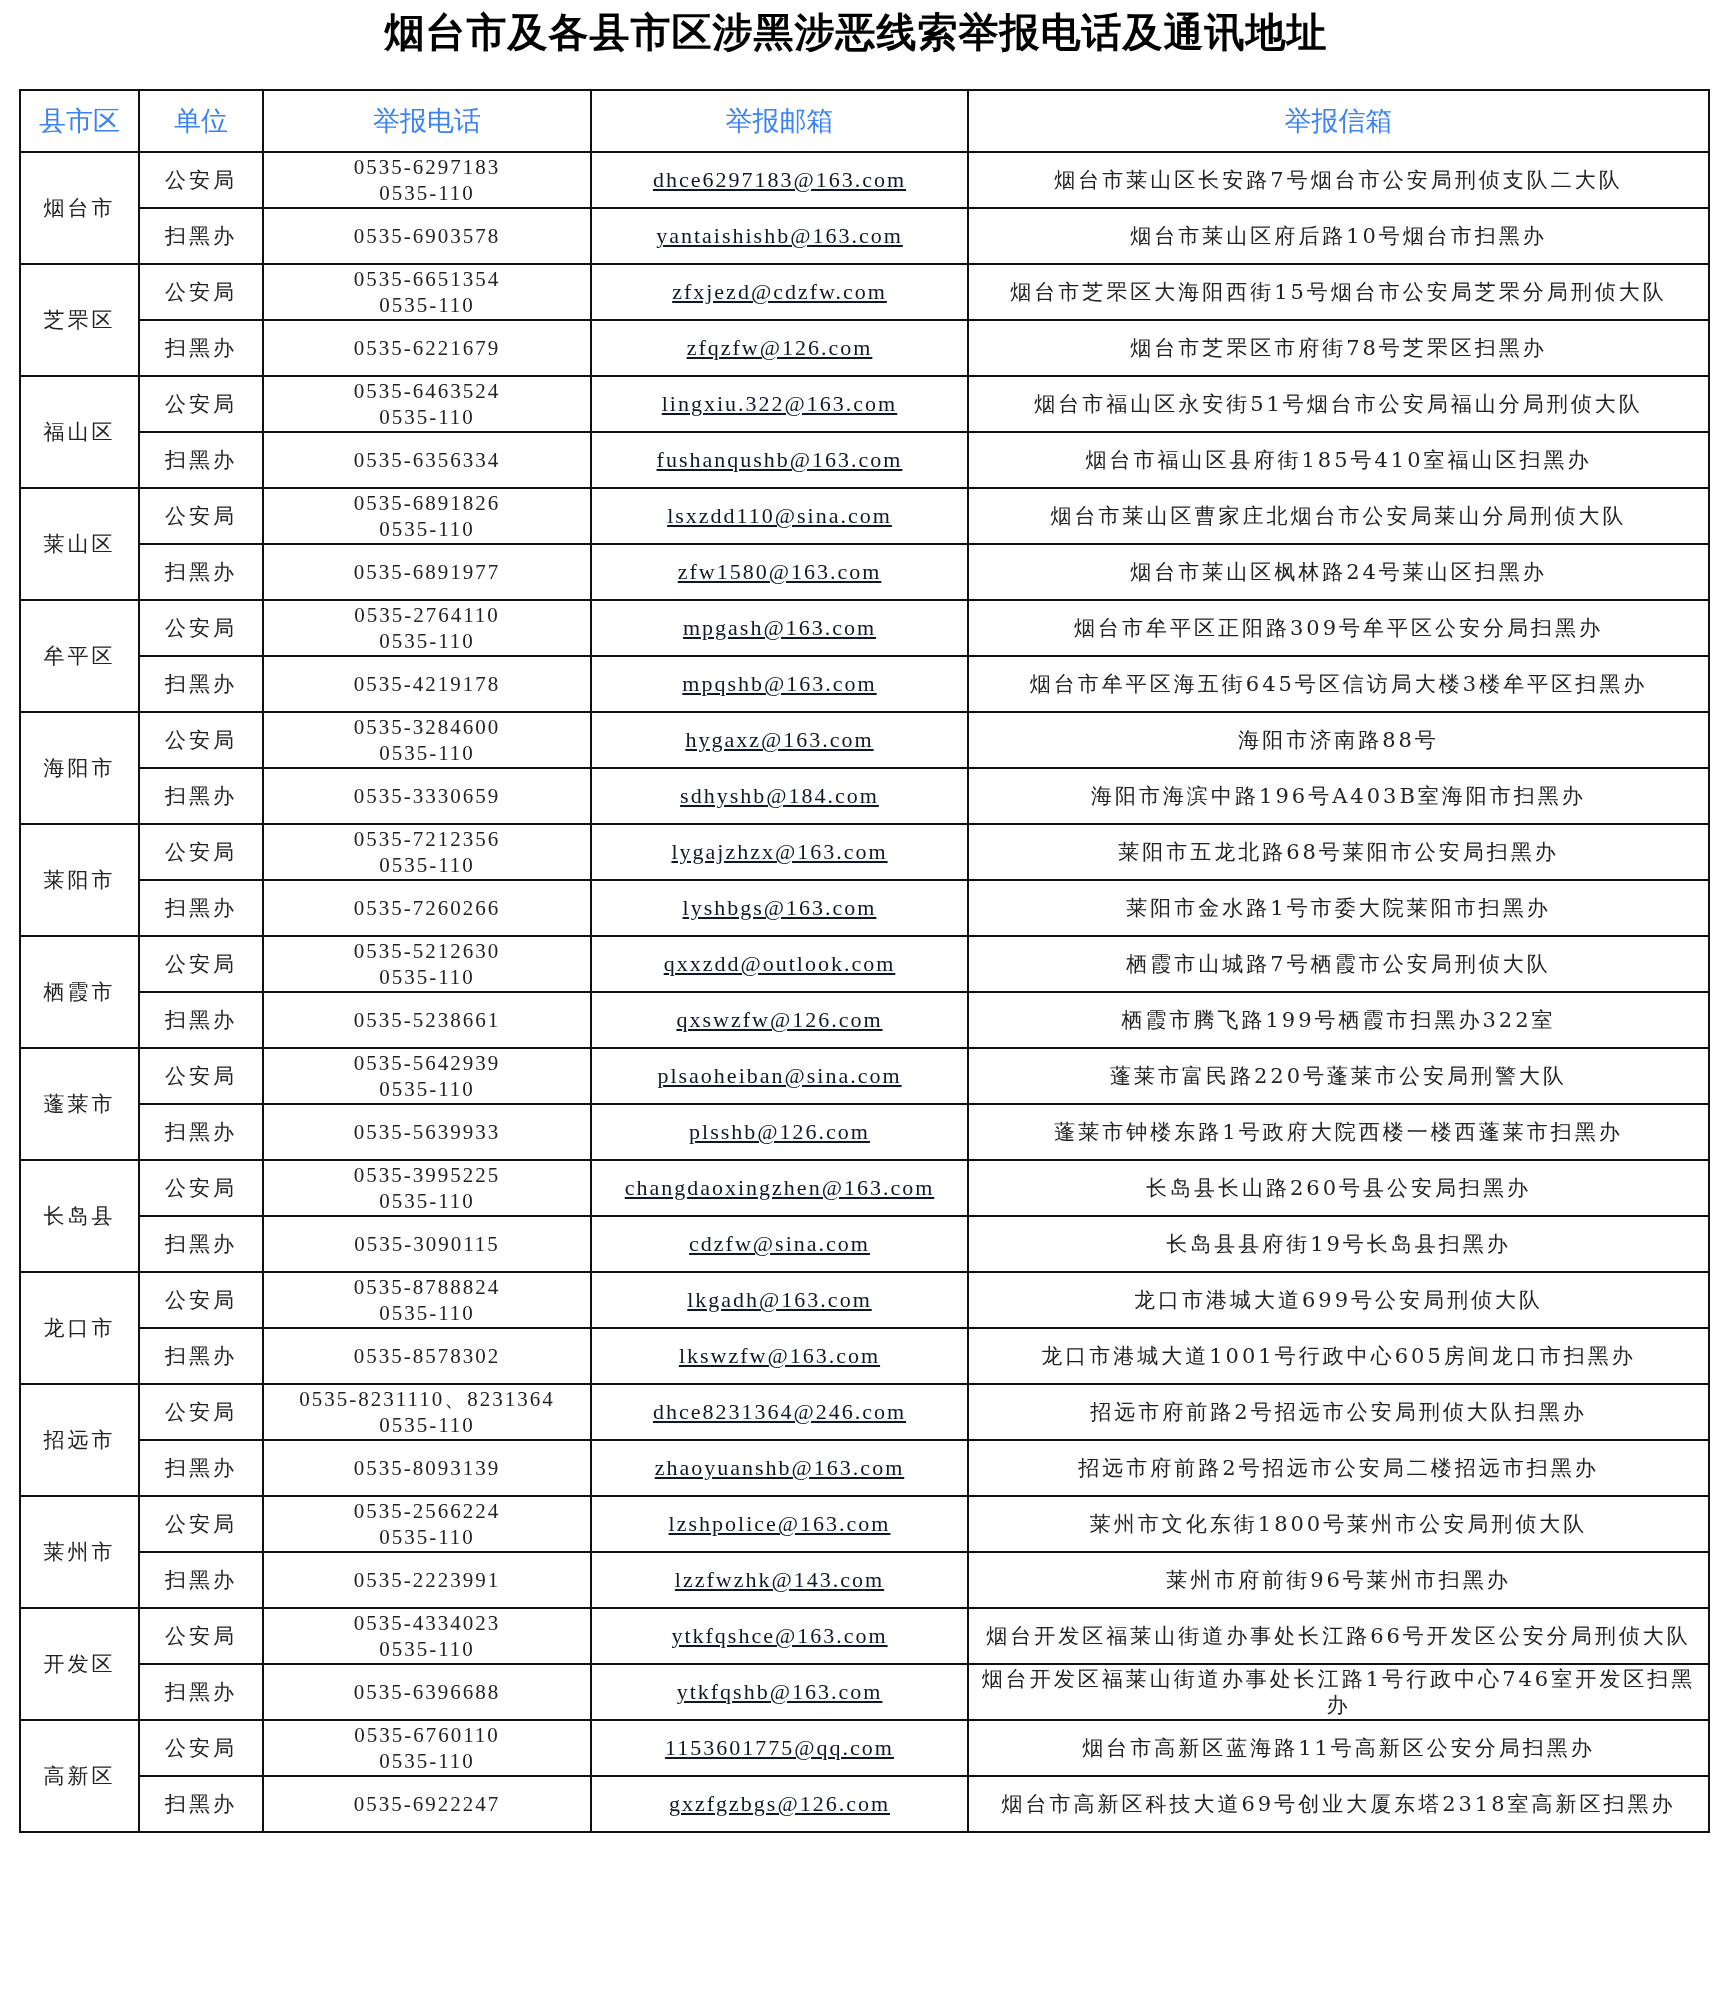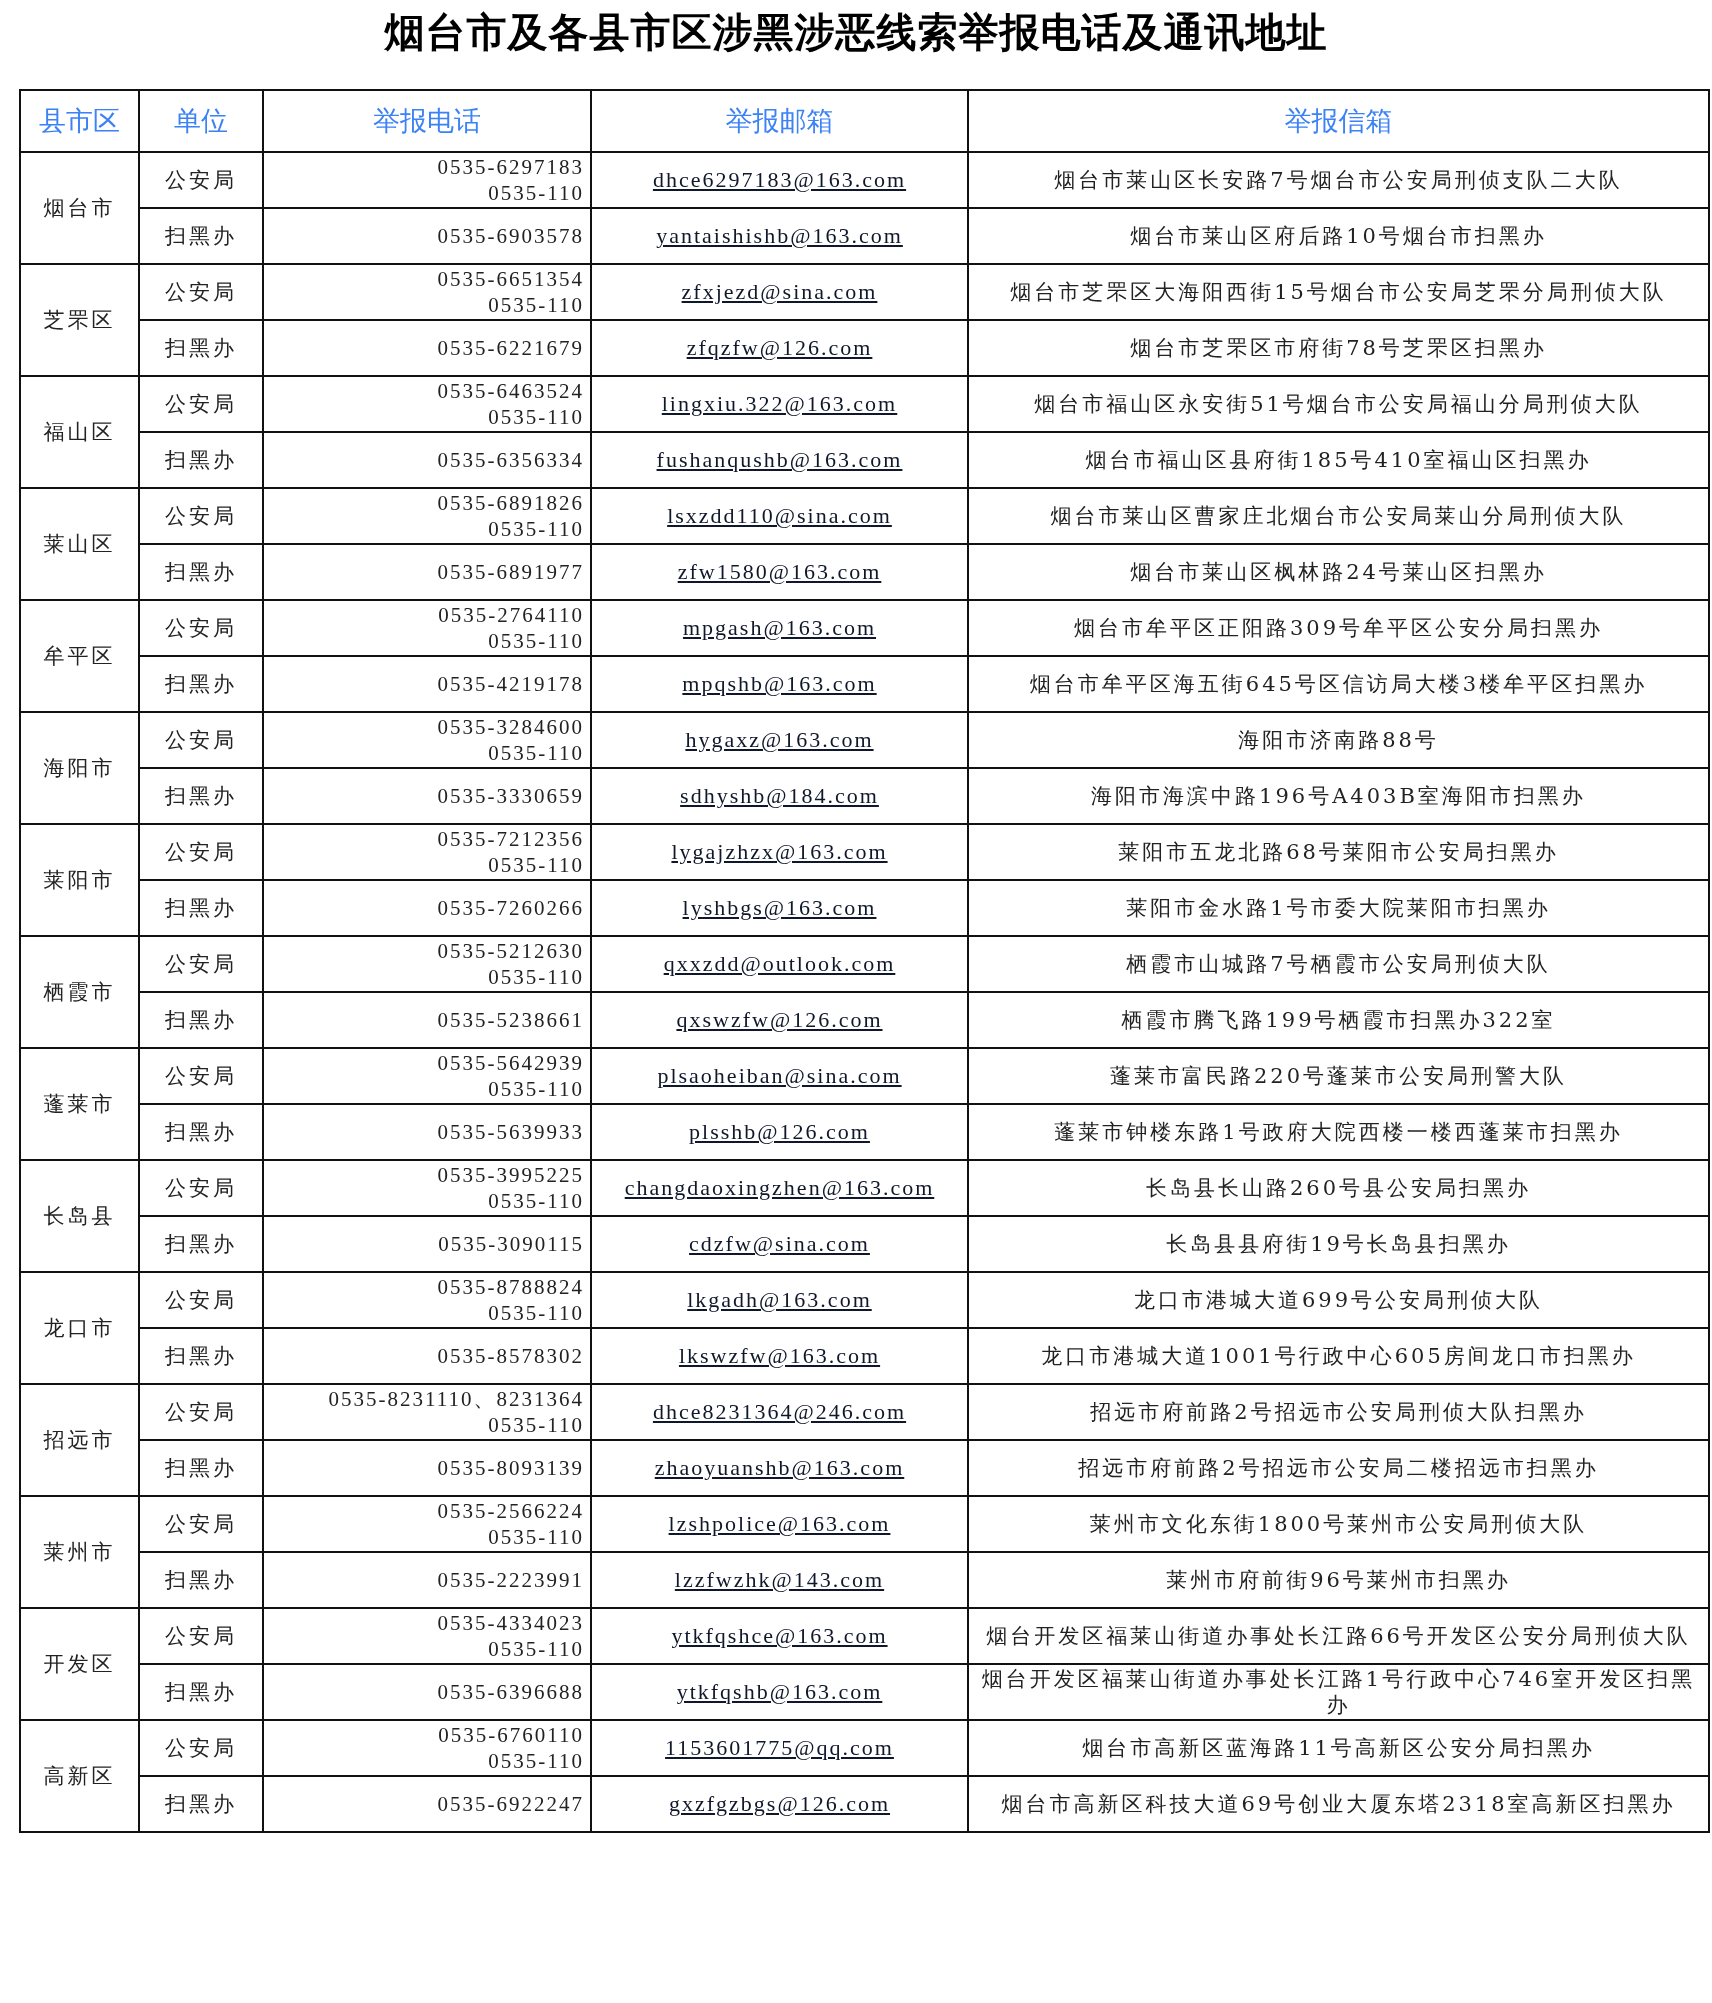--- a/index.html
+++ b/index.html
@@ -21,21 +21,21 @@
   table.report th {
     height:60px; font-family:"DejaVu Sans","Liberation Sans",sans-serif;
     font-weight:normal; font-size:27px; color:#3b82f6;
   }
   table.report td { height:54px; font-size:21px; line-height:26px; color:#222; }
   td.district { font-size:23px; letter-spacing:3px; }
   td.unit { font-size:23px; letter-spacing:3px; }
   td.phone { font-family:"Liberation Serif","DejaVu Serif",serif; font-size:22px; letter-spacing:2px; line-height:27px; }
   td.email a { font-family:"Liberation Serif","DejaVu Serif",serif; font-size:22px; letter-spacing:2px; color:#0f172a; text-decoration:underline; }
   td.addr { font-size:22px; letter-spacing:3px; line-height:28px; }
-  .phone-line { display:block;text-align:right; }
+  .phone-line { display:block; }
 </style>
 </head>
 <body>
 
 <div class="title">烟台市及各县市区涉黑涉恶线索举报电话及通讯地址</div>
 
 <table class="report">
   <colgroup>
     <col style="width:119px">
       <col style="width:124px">
@@ -71,21 +71,21 @@
         <td class="email"><a title="yantaishishb@163.com">yantaishishb@163.com</a></td>
         <td class="addr">烟台市莱山区府后路10号烟台市扫黑办</td>
       </tr>
       <tr>
         <td class="district" rowspan="2">芝罘区</td>
         <td class="unit">公安局</td>
         <td class="phone">
           <span class="phone-line">0535-6651354</span>
           <span class="phone-line">0535-110</span>
         </td>
-        <td class="email"><a title="zfxjezd@sina.com">zfxjezd@sina.com</a></td>
+        <td class="email"><a title="zfxjezd@sina.com">zfxjezd@cdzfw.com</a></td>
         <td class="addr">烟台市芝罘区大海阳西街15号烟台市公安局芝罘分局刑侦大队</td>
       </tr>
       <tr>
         <td class="unit">扫黑办</td>
         <td class="phone">
           <span class="phone-line">0535-6221679</span>
         </td>
         <td class="email"><a title="zfqzfw@126.com">zfqzfw@126.com</a></td>
         <td class="addr">烟台市芝罘区市府街78号芝罘区扫黑办</td>
       </tr>

